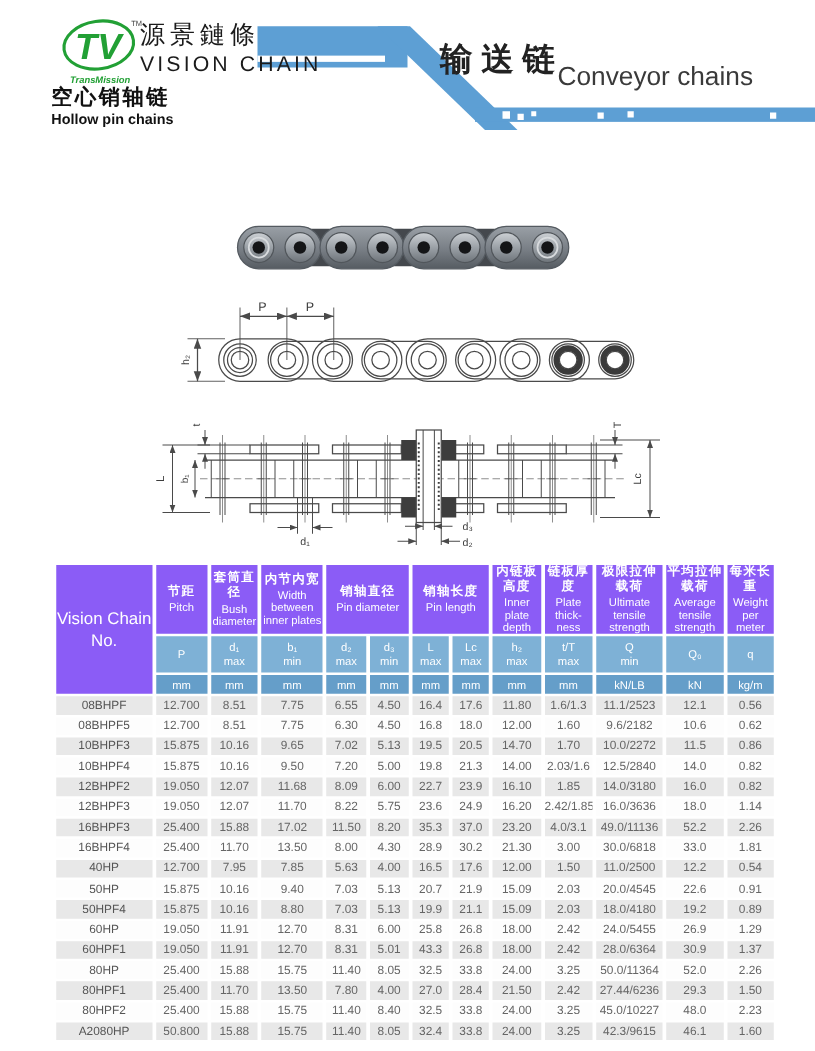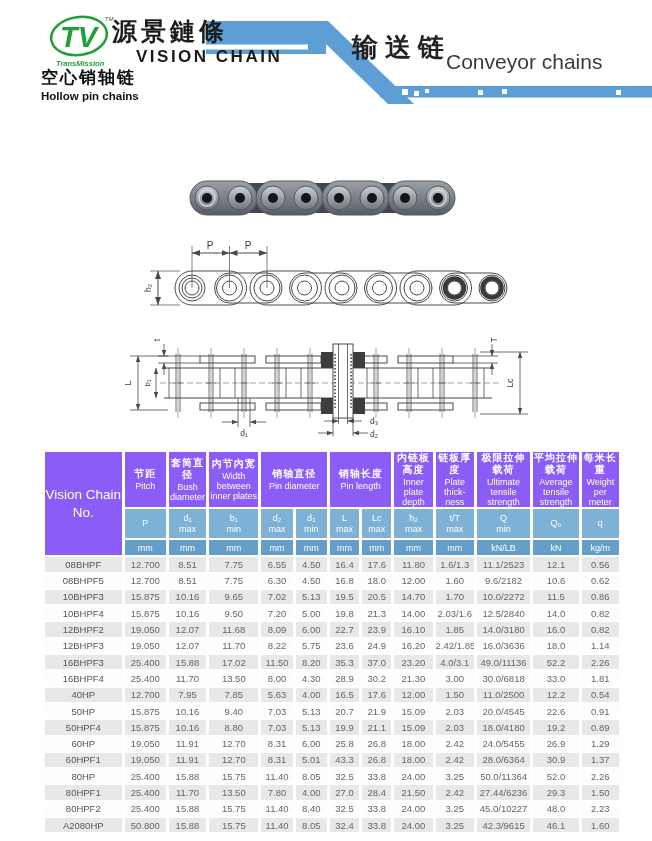--- a/index.html
+++ b/index.html
@@ -1,21 +1,21 @@
 <!DOCTYPE html>
 <html><head>
 <meta charset="utf-8">
 <style>
   html,body{margin:0;padding:0;background:#fff;}
   .page{position:relative;width:652px;height:841px;background:#ffffff;overflow:hidden;
         font-family:"Liberation Sans",sans-serif;}
   
   .brand-block{position:absolute;left:112px;top:18px;color:#1b1b1b;}
-  .brand-cn{font-size:25px;font-weight:bold;letter-spacing:4px;line-height:1.05;}
-  .brand-en{font-size:17px;font-weight:bold;letter-spacing:2.5px;margin-top:3px;margin-left:24px;}
+  .brand-cn{font-size:20px;font-weight:normal;letter-spacing:4px;line-height:1.05;}
+  .brand-en{font-size:17px;font-weight:normal;letter-spacing:2.5px;margin-top:3px;}
   .cat-block{position:absolute;left:41px;top:66px;color:#111;}
   .cat-cn{font-size:17px;font-weight:bold;letter-spacing:2px;}
   .cat-en{font-size:11.5px;font-weight:bold;margin-top:1px;}
   .section-cn{position:absolute;left:352px;top:30px;font-size:26px;font-weight:bold;
               letter-spacing:7px;color:#222;}
   .section-en{position:absolute;left:446px;top:50px;font-size:21px;color:#3a3a3a;}
   .banner-svg{position:absolute;left:0;top:0;}
   .logo-svg{position:absolute;left:46px;top:10px;}
   
   .photo-svg{position:absolute;left:187px;top:162px;}

